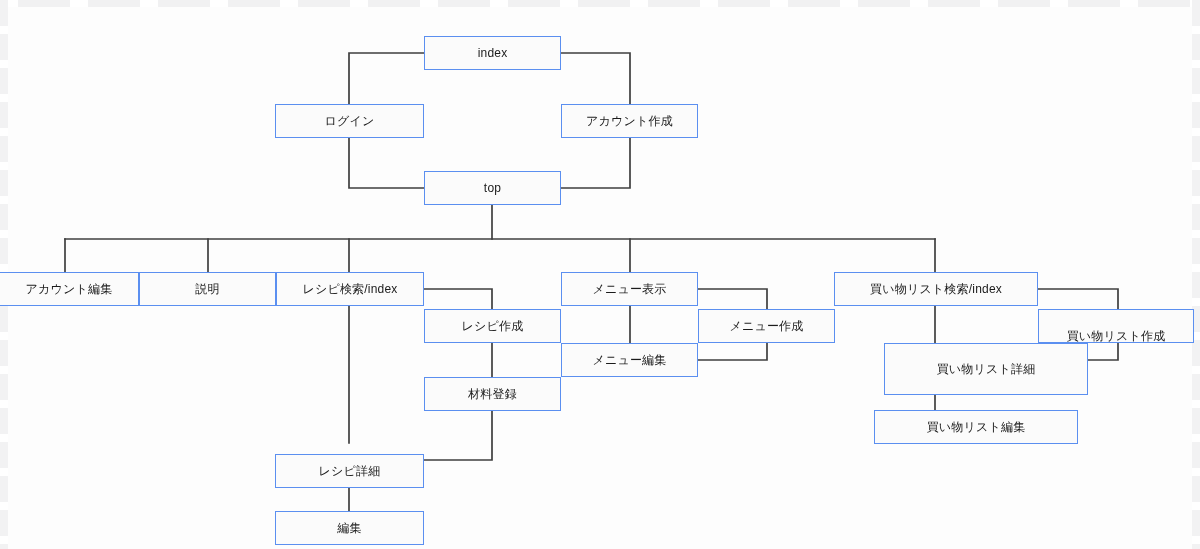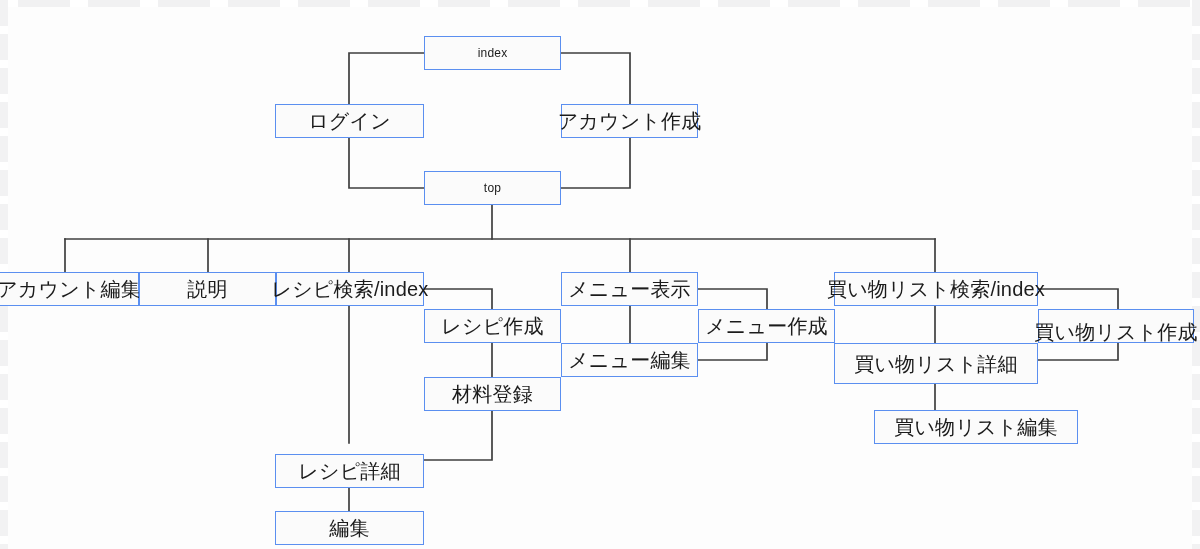--- a/index.html
+++ b/index.html
@@ -35,21 +35,21 @@
     align-items: center;
     justify-content: center;
     color: #1b1b1b;
     font-size: 12px;
     line-height: 1;
     letter-spacing: 0.2px;
     white-space: nowrap;
     z-index: 3;
   }
   .node.lat {
-    font-size: 20px;
+    font-size: 12px;
   }
   .node.clip-left {
     border-left: none;
   }
   .frame-edge {
     position: absolute;
     top: 0;
     width: 8px;
     height: 549px;
     z-index: 0;
@@ -141,21 +141,21 @@
       </div>
       <div class="node lat" style="left: 561px; top: 343px; width: 137px; height: 34px;">
         <span>メニュー編集</span>
       </div>
       <div class="node lat" style="left: 834px; top: 272px; width: 204px; height: 34px;">
         <span>買い物リスト検索/index</span>
       </div>
       <div class="node lat" style="left: 1038px; top: 309px; width: 156px; height: 34px; align-items: flex-end;">
         <span>買い物リスト作成</span>
       </div>
-      <div class="node lat" style="left: 834px; top: 343px; width: 204px; height: 41px;">
+      <div class="node lat" style="left: 884px; top: 343px; width: 204px; height: 52px;">
         <span>買い物リスト詳細</span>
       </div>
       <div class="node lat" style="left: 424px; top: 377px; width: 137px; height: 34px;">
         <span>材料登録</span>
       </div>
       <div class="node lat" style="left: 874px; top: 410px; width: 204px; height: 34px;">
         <span>買い物リスト編集</span>
       </div>
       <div class="node lat" style="left: 275px; top: 443px; width: 149px; height: 34px; margin-top: 11px;">
         <span>レシピ詳細</span>

